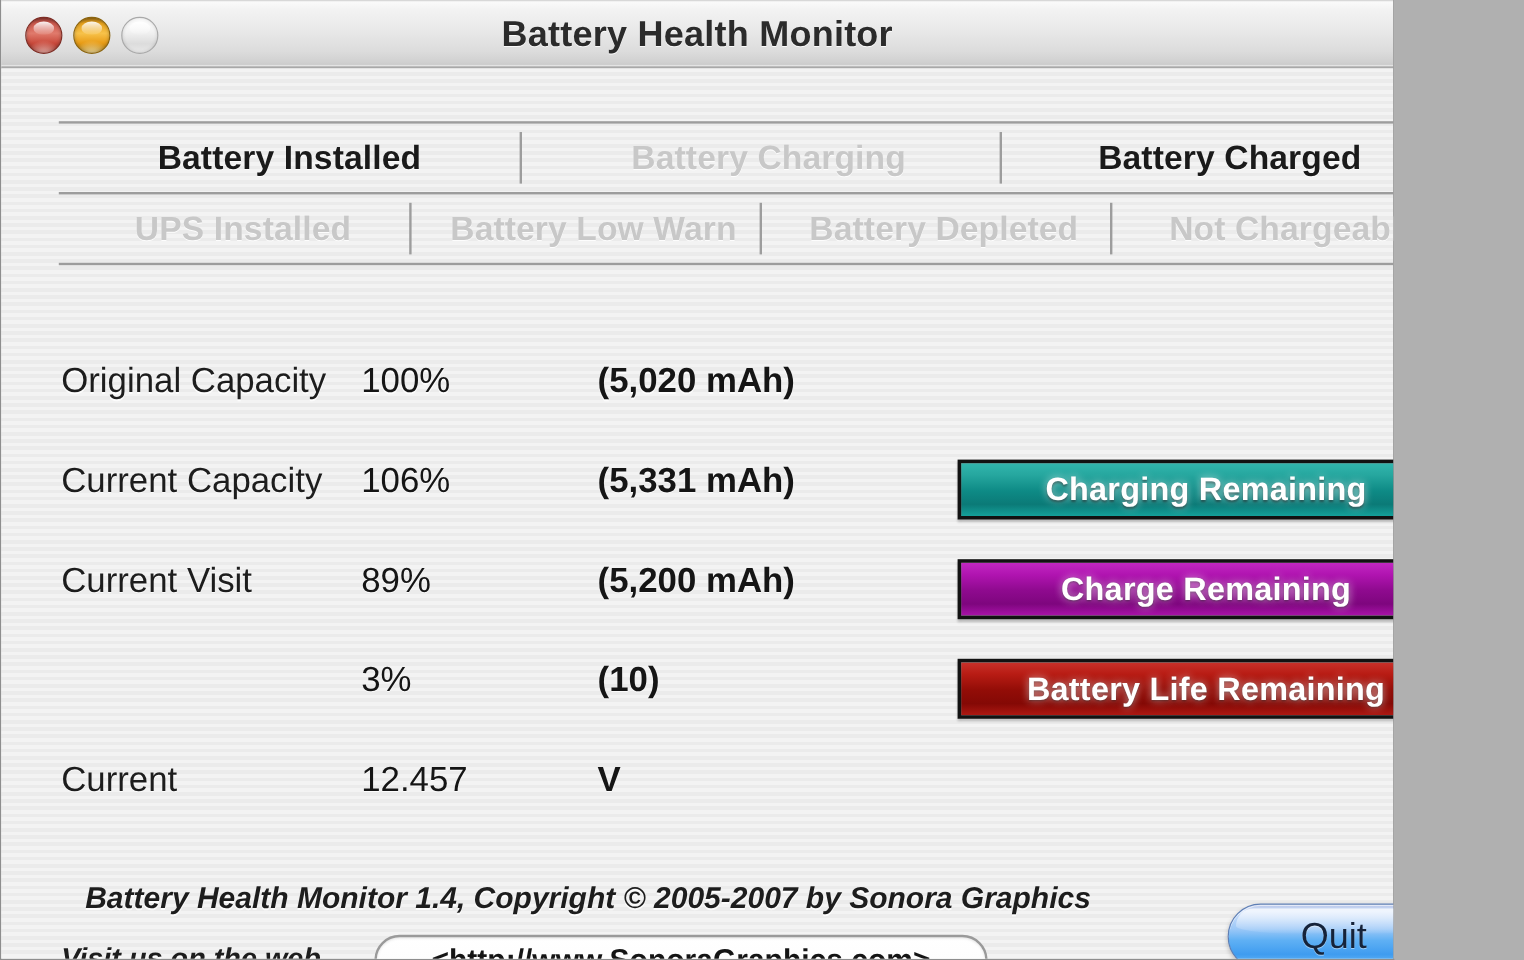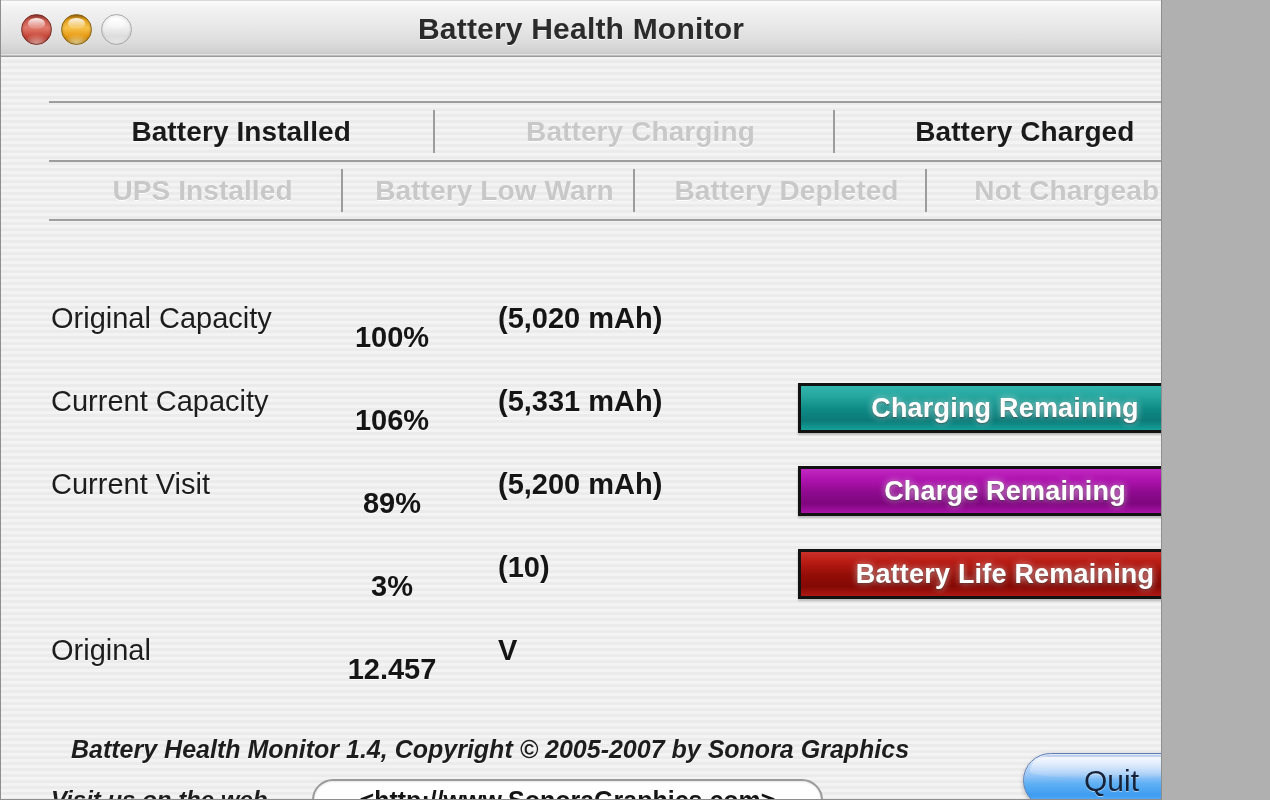--- a/index.html
+++ b/index.html
@@ -161,26 +161,25 @@
     font-size: 29px;
     color: #1d1d1d;
     text-shadow: 0 1px 0 rgba(255,255,255,0.8);
     white-space: nowrap;
   }
   .r-percent {
     position: absolute;
     left: 300px;
     width: 182px;
     top: 0;
-    text-align: center;
+    text-align: left;
     font-size: 29px;
-    font-weight: 700;
+    font-weight: 400;
     color: #151515;
     text-shadow: 0 1px 0 rgba(255,255,255,0.8);
-    margin-top: 19px;
   }
   .r-detail {
     position: absolute;
     left: 497px;
     top: 0;
     font-size: 29px;
     font-weight: 700;
     color: #151515;
     text-shadow: 0 1px 0 rgba(255,255,255,0.8);
     white-space: nowrap;
@@ -374,21 +373,21 @@
       <div class="readout-row">
         <div class="r-percent">3%</div>
         <div class="r-detail">(10)</div>
         <div class="gauge" style="top:-2px">
           <div class="gauge-fill red" id="fill-2" style="width: 96%;"></div>
           <div class="gauge-label">Battery Life Remaining</div>
         </div>
       </div>
 
       <div class="readout-row">
-        <div class="r-label">Original</div>
+        <div class="r-label">Current</div>
         <div class="r-percent">12.457</div>
         <div class="r-detail">V</div>
       </div>
 
     </div>
 
     <div id="copyright">Battery Health Monitor 1.4, Copyright © 2005-2007 by Sonora Graphics</div>
     <div id="visit-label">Visit us on the web</div>
 
     <div id="url-field">

